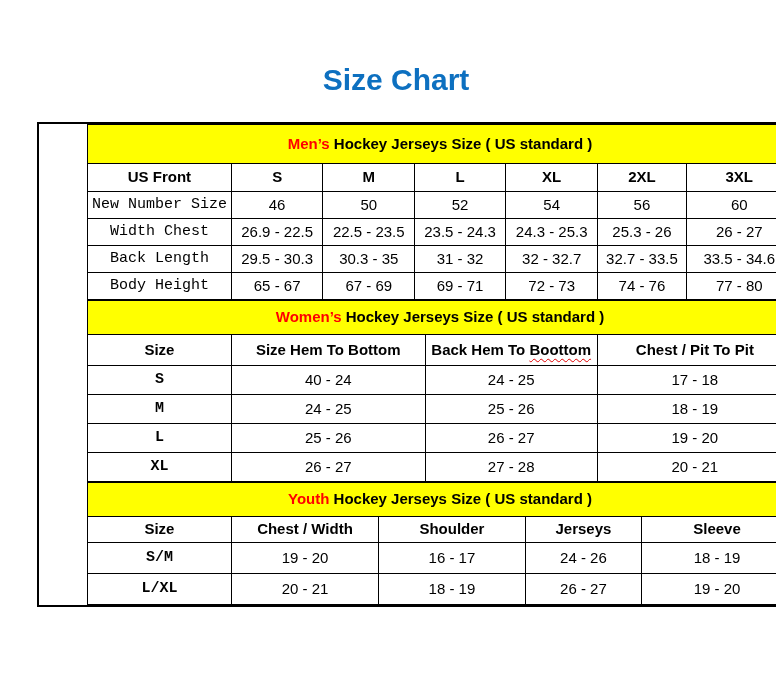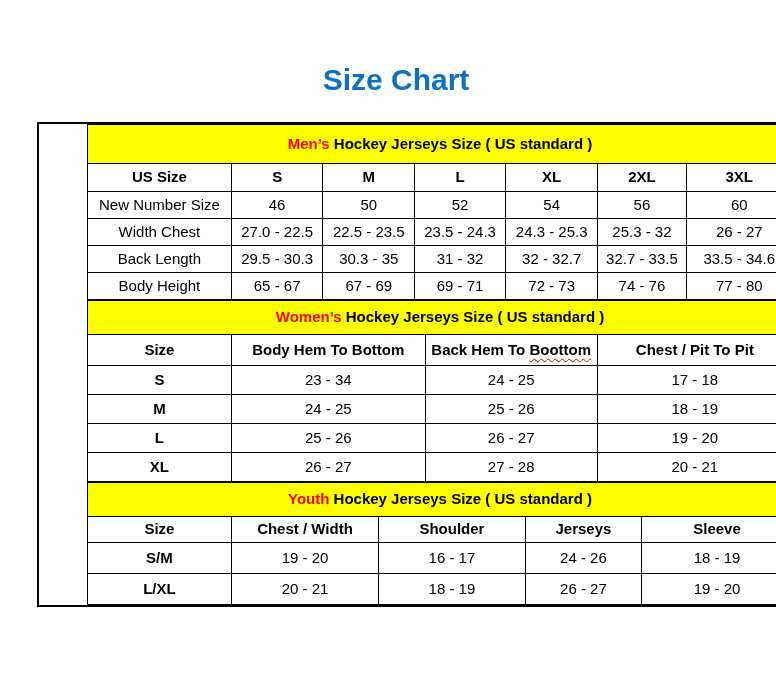--- a/index.html
+++ b/index.html
@@ -50,21 +50,21 @@
     font-weight: bold;
     font-size: 17px;
     height: 38px;
   }
   td.banner .accent {
     color: var(--accent-red, #ff0000);
   }
   tr.hdr th {
     font-weight: bold;
   }
-  td.row-label { font-weight: normal; }
+  td.row-label { font-weight: normal; font-family: Liberation Mono, monospace; }
   td.row-label.bold { font-weight: bold; }
 
   
   .sec-mens tr.hdr th   { height: 27px; }
   .sec-mens td.data,
   .sec-mens td.row-label { height: 26px; }
   .sec-womens td.banner { height: 33px; }
   .sec-womens tr.hdr th { height: 30px; }
   .sec-womens td.data,
   .sec-womens td.row-label { height: 28px; }
@@ -95,44 +95,44 @@
           <col style="width: 12.9%;">
           <col style="width: 13.1%;">
           <col style="width: 12.5%;">
           <col style="width: 15.1%;">
         </colgroup>
         <tbody>
           <tr>
             <td colspan="7" class="banner"><span class="accent">Men’s</span><span> Hockey Jerseys Size ( US standard )</span></td>
           </tr>
           <tr class="hdr">
-            <th>US Size</th>
+            <th>US Front</th>
             <th>S</th>
             <th>M</th>
             <th>L</th>
             <th>XL</th>
             <th>2XL</th>
             <th>3XL</th>
           </tr>
           <tr>
             <td class="row-label">New Number Size</td>
             <td class="data">46</td>
             <td class="data">50</td>
             <td class="data">52</td>
             <td class="data">54</td>
             <td class="data">56</td>
             <td class="data">60</td>
           </tr>
           <tr>
             <td class="row-label">Width Chest</td>
-            <td class="data">27.0 - 22.5</td>
+            <td class="data">26.9 - 22.5</td>
             <td class="data">22.5 - 23.5</td>
             <td class="data">23.5 - 24.3</td>
             <td class="data">24.3 - 25.3</td>
-            <td class="data">25.3 - 32</td>
+            <td class="data">25.3 - 26</td>
             <td class="data">26 - 27</td>
           </tr>
           <tr>
             <td class="row-label">Back Length</td>
             <td class="data">29.5 - 30.3</td>
             <td class="data">30.3 - 35</td>
             <td class="data">31 - 32</td>
             <td class="data">32 - 32.7</td>
             <td class="data">32.7 - 33.5</td>
             <td class="data">33.5 - 34.6</td>
@@ -154,27 +154,27 @@
           <col style="width: 27.5%;">
           <col style="width: 24.4%;">
           <col style="width: 27.7%;">
         </colgroup>
         <tbody>
           <tr>
             <td colspan="4" class="banner"><span class="accent">Women’s</span><span> Hockey Jerseys Size ( US standard )</span></td>
           </tr>
           <tr class="hdr">
             <th>Size</th>
-            <th>Body Hem To Bottom</th>
+            <th>Size Hem To Bottom</th>
             <th>Back Hem To <span class="squiggle">Boottom</span></th>
             <th>Chest / Pit To Pit</th>
           </tr>
           <tr>
             <td class="row-label bold">S</td>
-            <td class="data">23 - 34</td>
+            <td class="data">40 - 24</td>
             <td class="data">24 - 25</td>
             <td class="data">17 - 18</td>
           </tr>
           <tr>
             <td class="row-label bold">M</td>
             <td class="data">24 - 25</td>
             <td class="data">25 - 26</td>
             <td class="data">18 - 19</td>
           </tr>
           <tr>

